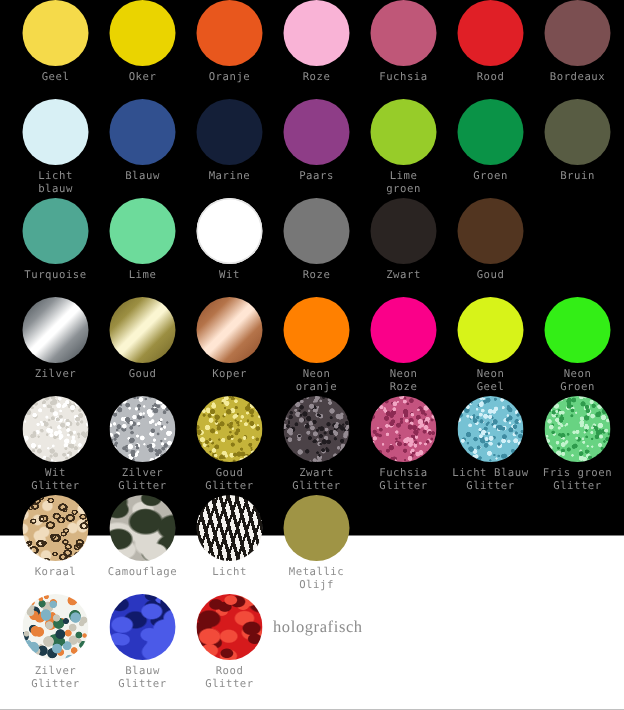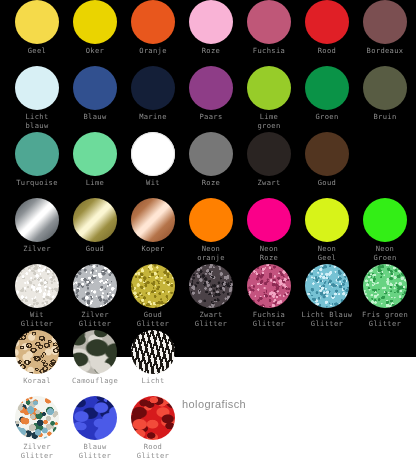--- a/index.html
+++ b/index.html
@@ -58,22 +58,22 @@
     text-align: center;
     white-space: pre-line;
     width: 60px;
     font-family: "DejaVu Sans Mono", "Liberation Mono", monospace;
   }
   .swatch-text {
     font-size: 11px;
     color: #8d8d8d;
     letter-spacing: 0.4px;
     white-space: nowrap;
-    margin-top: 2px;
-    font-family: Liberation Sans, sans-serif;
+    margin-top: 16px;
+    font-family: Liberation Serif, serif;
   }
   .swatch-cell.text-only { width: 120px; flex: 0 0 120px; align-items: flex-start; }
 </style>
 </head>
 <body>
 
 <div id="swatch-sheet">
 
 <div class="swatch-row">
       <div class="swatch-cell">
@@ -240,20 +240,25 @@
         <div class="swatch-label">Koraal</div>
       </div>
       <div class="swatch-cell">
         <div class="swatch-disc" style="background: radial-gradient(12.3px 9.2px at 68.7% 87.3%, rgb(220, 217, 209) 0px, rgb(220, 217, 209) 60%, transparent 72%), radial-gradient(10.3px 7.7px at 63.4% 5.1%, rgb(47, 58, 40) 0px, rgb(47, 58, 40) 60%, transparent 72%), radial-gradient(13.9px 10.4px at 13.7% 66.9%, rgb(47, 58, 40) 0px, rgb(47, 58, 40) 60%, transparent 72%), radial-gradient(16.8px 12.6px at 98.2% 49%, rgb(47, 58, 40) 0px, rgb(47, 58, 40) 60%, transparent 72%), radial-gradient(11.5px 8.6px at 11.7% 22.2%, rgb(47, 58, 40) 0px, rgb(47, 58, 40) 60%, transparent 72%), radial-gradient(15.8px 11.9px at 95.5% 77.3%, rgb(47, 58, 40) 0px, rgb(47, 58, 40) 60%, transparent 72%), radial-gradient(16.8px 12.6px at 54.9% 40.6%, rgb(47, 58, 40) 0px, rgb(47, 58, 40) 60%, transparent 72%), radial-gradient(12px 9px at 54.3% 35%, rgb(47, 58, 40) 0px, rgb(47, 58, 40) 60%, transparent 72%), radial-gradient(15.8px 11.9px at 1.3% 71%, rgb(220, 217, 209) 0px, rgb(220, 217, 209) 60%, transparent 72%), radial-gradient(15.9px 11.9px at 62.3% 74.6%, rgb(220, 217, 209) 0px, rgb(220, 217, 209) 60%, transparent 72%), radial-gradient(15.1px 11.3px at 71% 85.4%, rgb(47, 58, 40) 0px, rgb(47, 58, 40) 60%, transparent 72%), radial-gradient(12.8px 9.6px at 20.4% 82.7%, rgb(220, 217, 209) 0px, rgb(220, 217, 209) 60%, transparent 72%), radial-gradient(10.7px 8px at 50.7% 22.1%, rgb(220, 217, 209) 0px, rgb(220, 217, 209) 60%, transparent 72%), radial-gradient(9.6px 7.2px at 74.6% 89.9%, rgb(47, 58, 40) 0px, rgb(47, 58, 40) 60%, transparent 72%), radial-gradient(16.7px 12.5px at 2% 10.3%, rgb(47, 58, 40) 0px, rgb(47, 58, 40) 60%, transparent 72%), radial-gradient(13.6px 10.2px at 53.5% 59.9%, rgb(220, 217, 209) 0px, rgb(220, 217, 209) 60%, transparent 72%), radial-gradient(9.3px 7px at 78.1% 75.7%, rgb(220, 217, 209) 0px, rgb(220, 217, 209) 60%, transparent 72%), radial-gradient(17.2px 12.9px at 12.2% 61.3%, rgb(220, 217, 209) 0px, rgb(220, 217, 209) 60%, transparent 72%), linear-gradient(rgb(185, 182, 173), rgb(185, 182, 173));"></div>
         <div class="swatch-label">Camouflage</div>
       </div>
       <div class="swatch-cell">
         <div class="swatch-disc" style="background: repeating-linear-gradient(74deg, rgb(27, 24, 20) 0px, rgb(27, 24, 20) 2.2px, transparent 2.2px, transparent 5.2px), repeating-linear-gradient(108deg, rgb(27, 24, 20) 0px, rgb(27, 24, 20) 1.6px, transparent 1.6px, transparent 6.4px), linear-gradient(rgb(244, 242, 238), rgb(244, 242, 238));"></div>
         <div class="swatch-label">Licht</div>
       </div>
+      <div class="swatch-cell">
+        <div class="swatch-disc" style="background: rgb(159, 148, 69);"></div>
+        <div class="swatch-label">Metallic
+Olijf</div>
+      </div>
     </div>
     <div class="swatch-row">
       <div class="swatch-cell">
         <div class="swatch-disc" style="background: radial-gradient(circle at 80.4% 35.7%, rgb(127, 178, 196) 0px, rgb(127, 178, 196) 3.2px, transparent 3.7px), radial-gradient(circle at 57.3% 60.8%, rgb(29, 59, 74) 0px, rgb(29, 59, 74) 3px, transparent 3.5px), radial-gradient(circle at 27.8% 7.6%, rgb(232, 129, 58) 0px, rgb(232, 129, 58) 1.26px, transparent 1.76px), radial-gradient(circle at 97.1% 89.1%, rgb(201, 198, 184) 0px, rgb(201, 198, 184) 1.31px, transparent 1.81px), radial-gradient(circle at 52.3% 82.7%, rgb(127, 178, 196) 0px, rgb(127, 178, 196) 3.01px, transparent 3.51px), radial-gradient(circle at 35.4% 31%, rgb(127, 178, 196) 0px, rgb(127, 178, 196) 3.2px, transparent 3.7px), radial-gradient(circle at 12.1% 27.5%, rgb(201, 198, 184) 0px, rgb(201, 198, 184) 2.3px, transparent 2.8px), radial-gradient(circle at 92.8% 39.6%, rgb(201, 198, 184) 0px, rgb(201, 198, 184) 2.1px, transparent 2.6px), radial-gradient(circle at 89.6% 44.7%, rgb(201, 198, 184) 0px, rgb(201, 198, 184) 1.59px, transparent 2.09px), radial-gradient(circle at 16.4% 81.2%, rgb(127, 178, 196) 0px, rgb(127, 178, 196) 3.58px, transparent 4.08px), radial-gradient(circle at 65.8% 41.1%, rgb(29, 59, 74) 0px, rgb(29, 59, 74) 1.76px, transparent 2.26px), radial-gradient(circle at 19.5% 55.7%, rgb(232, 129, 58) 0px, rgb(232, 129, 58) 2.91px, transparent 3.41px), radial-gradient(circle at 76% 50.9%, rgb(201, 198, 184) 0px, rgb(201, 198, 184) 2.3px, transparent 2.8px), radial-gradient(circle at 2.9% 73.5%, rgb(127, 178, 196) 0px, rgb(127, 178, 196) 1.84px, transparent 2.34px), radial-gradient(circle at 46.6% 15.7%, rgb(127, 178, 196) 0px, rgb(127, 178, 196) 2.22px, transparent 2.72px), radial-gradient(circle at 57.6% 88.3%, rgb(232, 129, 58) 0px, rgb(232, 129, 58) 2.1px, transparent 2.6px), radial-gradient(circle at 13.5% 20.6%, rgb(201, 198, 184) 0px, rgb(201, 198, 184) 1.74px, transparent 2.24px), radial-gradient(circle at 48.5% 86.6%, rgb(29, 59, 74) 0px, rgb(29, 59, 74) 2.03px, transparent 2.53px), radial-gradient(circle at 21.2% 86.6%, rgb(201, 198, 184) 0px, rgb(201, 198, 184) 2.31px, transparent 2.81px), radial-gradient(circle at 79.4% 33%, rgb(46, 111, 79) 0px, rgb(46, 111, 79) 3.59px, transparent 4.09px), radial-gradient(circle at 3.8% 19.2%, rgb(201, 198, 184) 0px, rgb(201, 198, 184) 2.55px, transparent 3.05px), radial-gradient(circle at 39.4% 71.9%, rgb(201, 198, 184) 0px, rgb(201, 198, 184) 3.29px, transparent 3.79px), radial-gradient(circle at 46.7% 13.4%, rgb(232, 129, 58) 0px, rgb(232, 129, 58) 2.23px, transparent 2.73px), radial-gradient(circle at 30.4% 85.9%, rgb(29, 59, 74) 0px, rgb(29, 59, 74) 3.14px, transparent 3.64px), radial-gradient(circle at 29.7% 14.6%, rgb(46, 111, 79) 0px, rgb(46, 111, 79) 2.11px, transparent 2.61px), radial-gradient(circle at 75.7% 9.7%, rgb(232, 129, 58) 0px, rgb(232, 129, 58) 3.02px, transparent 3.52px), radial-gradient(circle at 51.6% 36.3%, rgb(201, 198, 184) 0px, rgb(201, 198, 184) 2.14px, transparent 2.64px), radial-gradient(circle at 10.4% 0.8%, rgb(201, 198, 184) 0px, rgb(201, 198, 184) 3.56px, transparent 4.06px), radial-gradient(circle at 35.9% 33.4%, rgb(127, 178, 196) 0px, rgb(127, 178, 196) 2.91px, transparent 3.41px), radial-gradient(circle at 52.4% 65.8%, rgb(46, 111, 79) 0px, rgb(46, 111, 79) 2.41px, transparent 2.91px), radial-gradient(circle at 17.4% 32.3%, rgb(232, 129, 58) 0px, rgb(232, 129, 58) 2.88px, transparent 3.38px), radial-gradient(circle at 54.9% 44.4%, rgb(46, 111, 79) 0px, rgb(46, 111, 79) 3.41px, transparent 3.91px), radial-gradient(circle at 10.8% 17.1%, rgb(201, 198, 184) 0px, rgb(201, 198, 184) 1.32px, transparent 1.82px), radial-gradient(circle at 40.6% 47.4%, rgb(201, 198, 184) 0px, rgb(201, 198, 184) 2.4px, transparent 2.9px), radial-gradient(circle at 59.8% 71.6%, rgb(46, 111, 79) 0px, rgb(46, 111, 79) 1.9px, transparent 2.4px), radial-gradient(circle at 16.3% 53.2%, rgb(29, 59, 74) 0px, rgb(29, 59, 74) 2.61px, transparent 3.11px), radial-gradient(circle at 67.6% 78.3%, rgb(127, 178, 196) 0px, rgb(127, 178, 196) 2.7px, transparent 3.2px), radial-gradient(circle at 69.3% 59.2%, rgb(232, 129, 58) 0px, rgb(232, 129, 58) 2.03px, transparent 2.53px), radial-gradient(circle at 9.5% 73.4%, rgb(127, 178, 196) 0px, rgb(127, 178, 196) 1.28px, transparent 1.78px), radial-gradient(circle at 45.1% 89.7%, rgb(29, 59, 74) 0px, rgb(29, 59, 74) 3.11px, transparent 3.61px), radial-gradient(circle at 25.2% 57.4%, rgb(232, 129, 58) 0px, rgb(232, 129, 58) 3px, transparent 3.5px), radial-gradient(circle at 6.1% 60.3%, rgb(201, 198, 184) 0px, rgb(201, 198, 184) 1.6px, transparent 2.1px), radial-gradient(circle at 94% 62.9%, rgb(232, 129, 58) 0px, rgb(232, 129, 58) 1.21px, transparent 1.71px), radial-gradient(circle at 71.3% 98.4%, rgb(127, 178, 196) 0px, rgb(127, 178, 196) 2.52px, transparent 3.02px), radial-gradient(circle at 89.8% 78%, rgb(46, 111, 79) 0px, rgb(46, 111, 79) 1.45px, transparent 1.95px), radial-gradient(circle at 38.4% 19.9%, rgb(201, 198, 184) 0px, rgb(201, 198, 184) 3.39px, transparent 3.89px), radial-gradient(circle at 18.6% 26.7%, rgb(29, 59, 74) 0px, rgb(29, 59, 74) 3.17px, transparent 3.67px), radial-gradient(circle at 85.4% 62.2%, rgb(46, 111, 79) 0px, rgb(46, 111, 79) 2.02px, transparent 2.52px), radial-gradient(circle at 36.2% 4.1%, rgb(232, 129, 58) 0px, rgb(232, 129, 58) 1.37px, transparent 1.87px), radial-gradient(circle at 55.2% 73.6%, rgb(46, 111, 79) 0px, rgb(46, 111, 79) 2.84px, transparent 3.34px), radial-gradient(circle at 47.7% 69.7%, rgb(46, 111, 79) 0px, rgb(46, 111, 79) 3.47px, transparent 3.97px), radial-gradient(circle at 20% 58.6%, rgb(232, 129, 58) 0px, rgb(232, 129, 58) 2.28px, transparent 2.78px), radial-gradient(circle at 88.6% 95.5%, rgb(201, 198, 184) 0px, rgb(201, 198, 184) 1.26px, transparent 1.76px), radial-gradient(circle at 27.9% 79.8%, rgb(201, 198, 184) 0px, rgb(201, 198, 184) 1.29px, transparent 1.79px), radial-gradient(circle at 86.1% 71%, rgb(201, 198, 184) 0px, rgb(201, 198, 184) 1.23px, transparent 1.73px), radial-gradient(circle at 30.5% 16%, rgb(29, 59, 74) 0px, rgb(29, 59, 74) 1.89px, transparent 2.39px), radial-gradient(circle at 2.5% 64.6%, rgb(29, 59, 74) 0px, rgb(29, 59, 74) 2.82px, transparent 3.32px), radial-gradient(circle at 91.5% 76%, rgb(46, 111, 79) 0px, rgb(46, 111, 79) 1.94px, transparent 2.44px), radial-gradient(circle at 59.9% 40.5%, rgb(232, 129, 58) 0px, rgb(232, 129, 58) 1.48px, transparent 1.98px), radial-gradient(circle at 77% 69.9%, rgb(201, 198, 184) 0px, rgb(201, 198, 184) 2.83px, transparent 3.33px), radial-gradient(circle at 45.4% 32.7%, rgb(232, 129, 58) 0px, rgb(232, 129, 58) 2.03px, transparent 2.53px), radial-gradient(circle at 26.4% 35%, rgb(232, 129, 58) 0px, rgb(232, 129, 58) 3.36px, transparent 3.86px), radial-gradient(circle at 98.3% 74.6%, rgb(29, 59, 74) 0px, rgb(29, 59, 74) 1.56px, transparent 2.06px), radial-gradient(circle at 5.2% 19.3%, rgb(127, 178, 196) 0px, rgb(127, 178, 196) 1.67px, transparent 2.17px), radial-gradient(circle at 78.3% 85.6%, rgb(232, 129, 58) 0px, rgb(232, 129, 58) 1.94px, transparent 2.44px), radial-gradient(circle at 38.8% 20.8%, rgb(127, 178, 196) 0px, rgb(127, 178, 196) 2.69px, transparent 3.19px), radial-gradient(circle at 14.6% 13%, rgb(232, 129, 58) 0px, rgb(232, 129, 58) 1.43px, transparent 1.93px), radial-gradient(circle at 27.6% 82.7%, rgb(232, 129, 58) 0px, rgb(232, 129, 58) 2.32px, transparent 2.82px), radial-gradient(circle at 36.9% 30.8%, rgb(201, 198, 184) 0px, rgb(201, 198, 184) 1.43px, transparent 1.93px), radial-gradient(circle at 42.9% 45.5%, rgb(232, 129, 58) 0px, rgb(232, 129, 58) 3.57px, transparent 4.07px), linear-gradient(rgb(243, 244, 239), rgb(243, 244, 239));"></div>
         <div class="swatch-label">Zilver
 Glitter</div>
       </div>
       <div class="swatch-cell">
         <div class="swatch-disc" style="background: radial-gradient(11.9px 8.9px at 84.4% 51.8%, rgb(75, 90, 232) 0px, rgb(75, 90, 232) 60%, transparent 72%), radial-gradient(7.7px 5.8px at 88.6% 12.6%, rgb(16, 26, 107) 0px, rgb(16, 26, 107) 60%, transparent 72%), radial-gradient(11.1px 8.3px at 65.8% 87.8%, rgb(75, 90, 232) 0px, rgb(75, 90, 232) 60%, transparent 72%), radial-gradient(6.6px 4.9px at 63.4% 2.5%, rgb(16, 26, 107) 0px, rgb(16, 26, 107) 60%, transparent 72%), radial-gradient(11.5px 8.6px at 99.1% 36.3%, rgb(75, 90, 232) 0px, rgb(75, 90, 232) 60%, transparent 72%), radial-gradient(9.2px 6.9px at 15.4% 15.6%, rgb(16, 26, 107) 0px, rgb(16, 26, 107) 60%, transparent 72%), radial-gradient(12px 9px at 97.8% 89.8%, rgb(75, 90, 232) 0px, rgb(75, 90, 232) 60%, transparent 72%), radial-gradient(10.3px 7.7px at 72.3% 74.5%, rgb(75, 90, 232) 0px, rgb(75, 90, 232) 60%, transparent 72%), radial-gradient(7.8px 5.8px at 19.1% 69.3%, rgb(75, 90, 232) 0px, rgb(75, 90, 232) 60%, transparent 72%), radial-gradient(10.4px 7.8px at 67.8% 83.4%, rgb(75, 90, 232) 0px, rgb(75, 90, 232) 60%, transparent 72%), radial-gradient(10.5px 7.9px at 64.1% 26.4%, rgb(75, 90, 232) 0px, rgb(75, 90, 232) 60%, transparent 72%), radial-gradient(10.8px 8.1px at 19.2% 46.7%, rgb(75, 90, 232) 0px, rgb(75, 90, 232) 60%, transparent 72%), radial-gradient(11.3px 8.5px at 84.5% 27.2%, rgb(16, 26, 107) 0px, rgb(16, 26, 107) 60%, transparent 72%), radial-gradient(8px 6px at 12.4% 68.1%, rgb(75, 90, 232) 0px, rgb(75, 90, 232) 60%, transparent 72%), radial-gradient(7.7px 5.8px at 94.9% 17.5%, rgb(16, 26, 107) 0px, rgb(16, 26, 107) 60%, transparent 72%), radial-gradient(8px 6px at 92.3% 31.2%, rgb(16, 26, 107) 0px, rgb(16, 26, 107) 60%, transparent 72%), radial-gradient(9.7px 7.3px at 92% 68.9%, rgb(75, 90, 232) 0px, rgb(75, 90, 232) 60%, transparent 72%), radial-gradient(9px 6.8px at 60.6% 61.7%, rgb(75, 90, 232) 0px, rgb(75, 90, 232) 60%, transparent 72%), radial-gradient(7.4px 5.6px at 79.8% 6.3%, rgb(75, 90, 232) 0px, rgb(75, 90, 232) 60%, transparent 72%), radial-gradient(10.8px 8.1px at 78.4% 70.6%, rgb(75, 90, 232) 0px, rgb(75, 90, 232) 60%, transparent 72%), radial-gradient(7.6px 5.7px at 0.9% 17%, rgb(75, 90, 232) 0px, rgb(75, 90, 232) 60%, transparent 72%), radial-gradient(10.1px 7.6px at 76% 78.2%, rgb(75, 90, 232) 0px, rgb(75, 90, 232) 60%, transparent 72%), radial-gradient(8.1px 6.1px at 74.3% 40.4%, rgb(16, 26, 107) 0px, rgb(16, 26, 107) 60%, transparent 72%), radial-gradient(10.7px 8px at 69% 20.1%, rgb(16, 26, 107) 0px, rgb(16, 26, 107) 60%, transparent 72%), radial-gradient(11.5px 8.6px at 39.3% 39.3%, rgb(16, 26, 107) 0px, rgb(16, 26, 107) 60%, transparent 72%), radial-gradient(7.4px 5.6px at 79.9% 34%, rgb(16, 26, 107) 0px, rgb(16, 26, 107) 60%, transparent 72%), linear-gradient(rgb(42, 54, 192), rgb(42, 54, 192));"></div>
         <div class="swatch-label">Blauw

